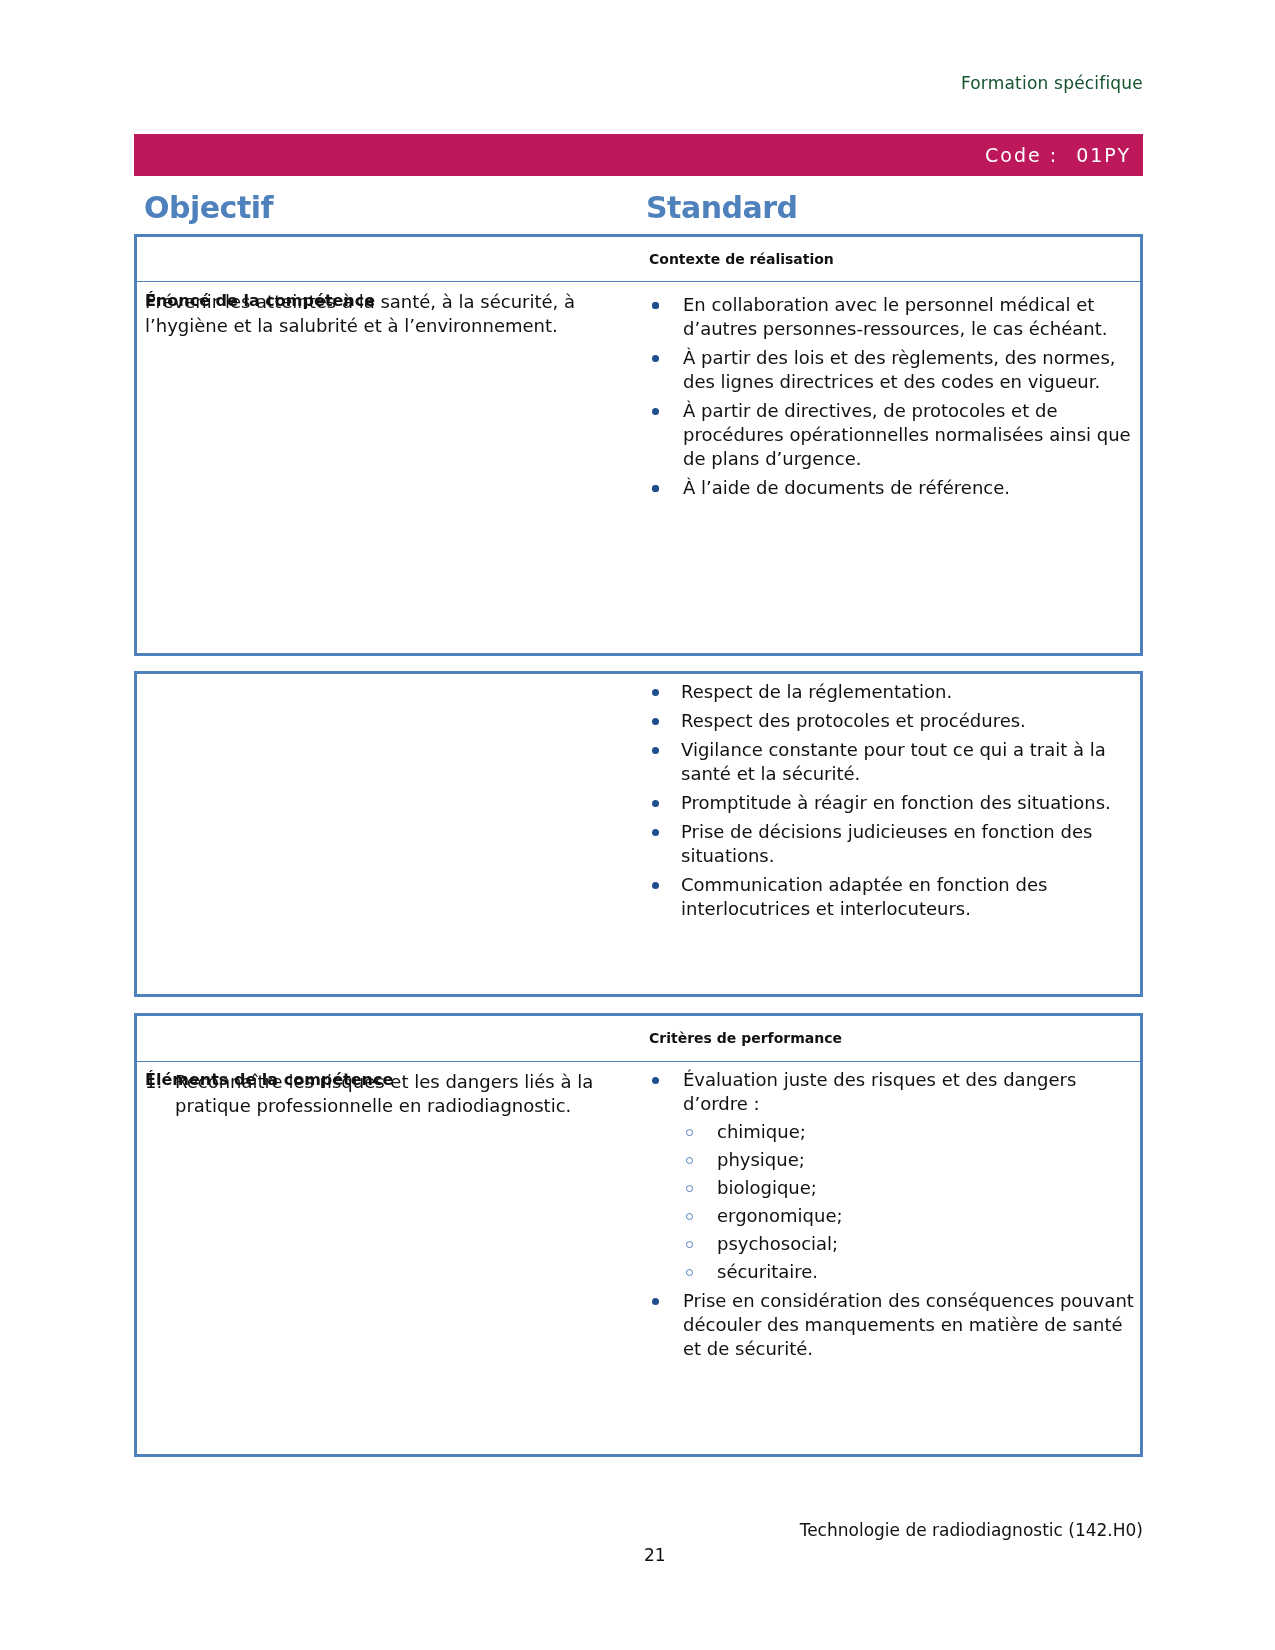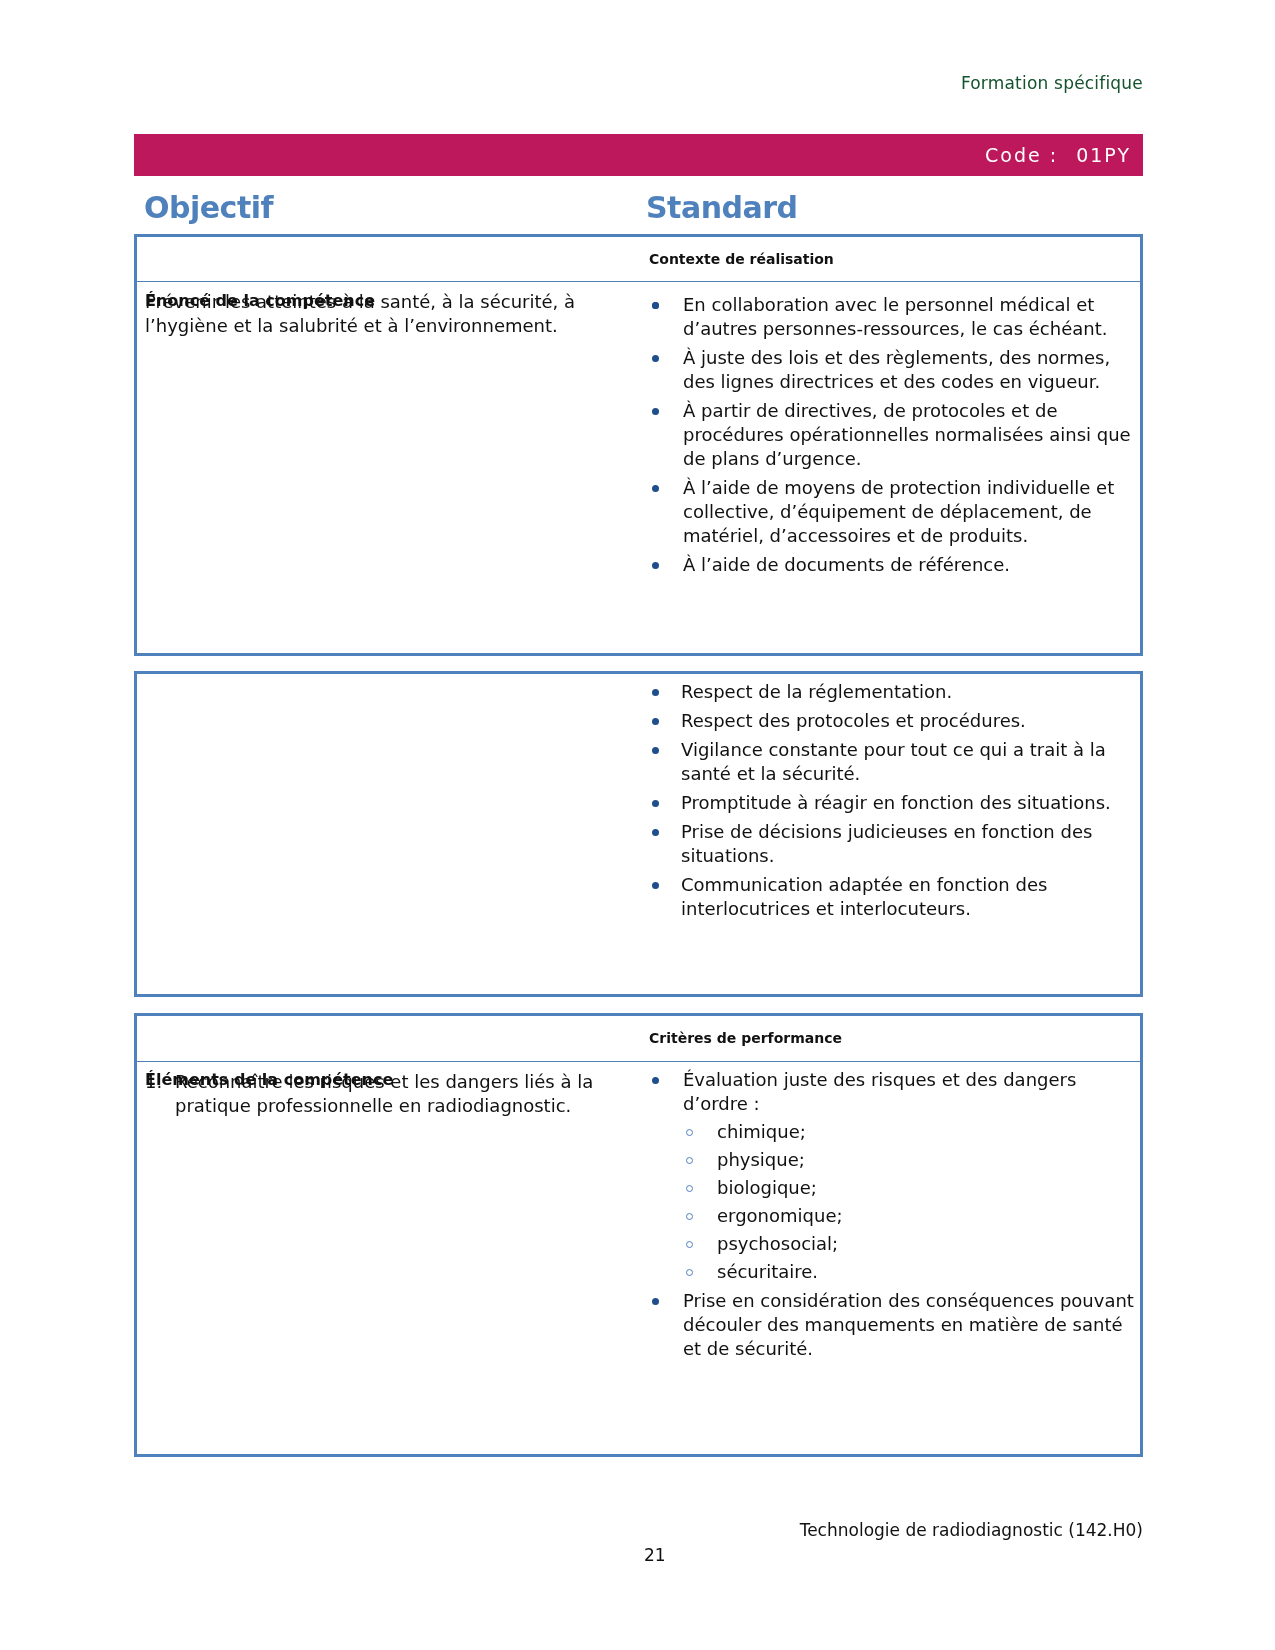--- a/index.html
+++ b/index.html
@@ -89,23 +89,23 @@
   <div class="hdr" style="height:44px;">
     <div class="cell left">Énoncé de la compétence</div>
     <div class="cell right">Contexte de réalisation</div>
   </div>
   <div class="body">
     <div class="cell left">Prévenir les atteintes à la santé, à la sécurité, à l’hygiène et la salubrité et à l’environnement.</div>
     <div class="cell right">
       <ul class="bul">
         <li><span class="dot"></span></li>
         <li><span class="dot"></span><span>En collaboration avec le personnel médical et d’autres personnes-ressources, le cas échéant.</span></li>
-        <li><span class="dot"></span><span>À juste des lois et des règlements, des normes, des lignes directrices et des codes en vigueur.</span></li>
+        <li><span class="dot"></span><span>À partir des lois et des règlements, des normes, des lignes directrices et des codes en vigueur.</span></li>
         <li><span class="dot"></span><span>À partir de directives, de protocoles et de procédures opérationnelles normalisées ainsi que de plans d’urgence.</span></li>
-        <li><span class="dot"></span><span>À l’aide de moyens de protection individuelle et collective, d’équipement de déplacement, de matériel, d’accessoires et de produits.</span></li>
+        <li><span class="dot"></span></li>
         <li><span class="dot"></span><span>À l’aide de documents de référence.</span></li>
       </ul>
     </div>
   </div>
 </div>
 
 <div class="box" style="top:671px; height:326px;">
   <div class="body">
     <div class="cell left"></div>
     <div class="cell right">

